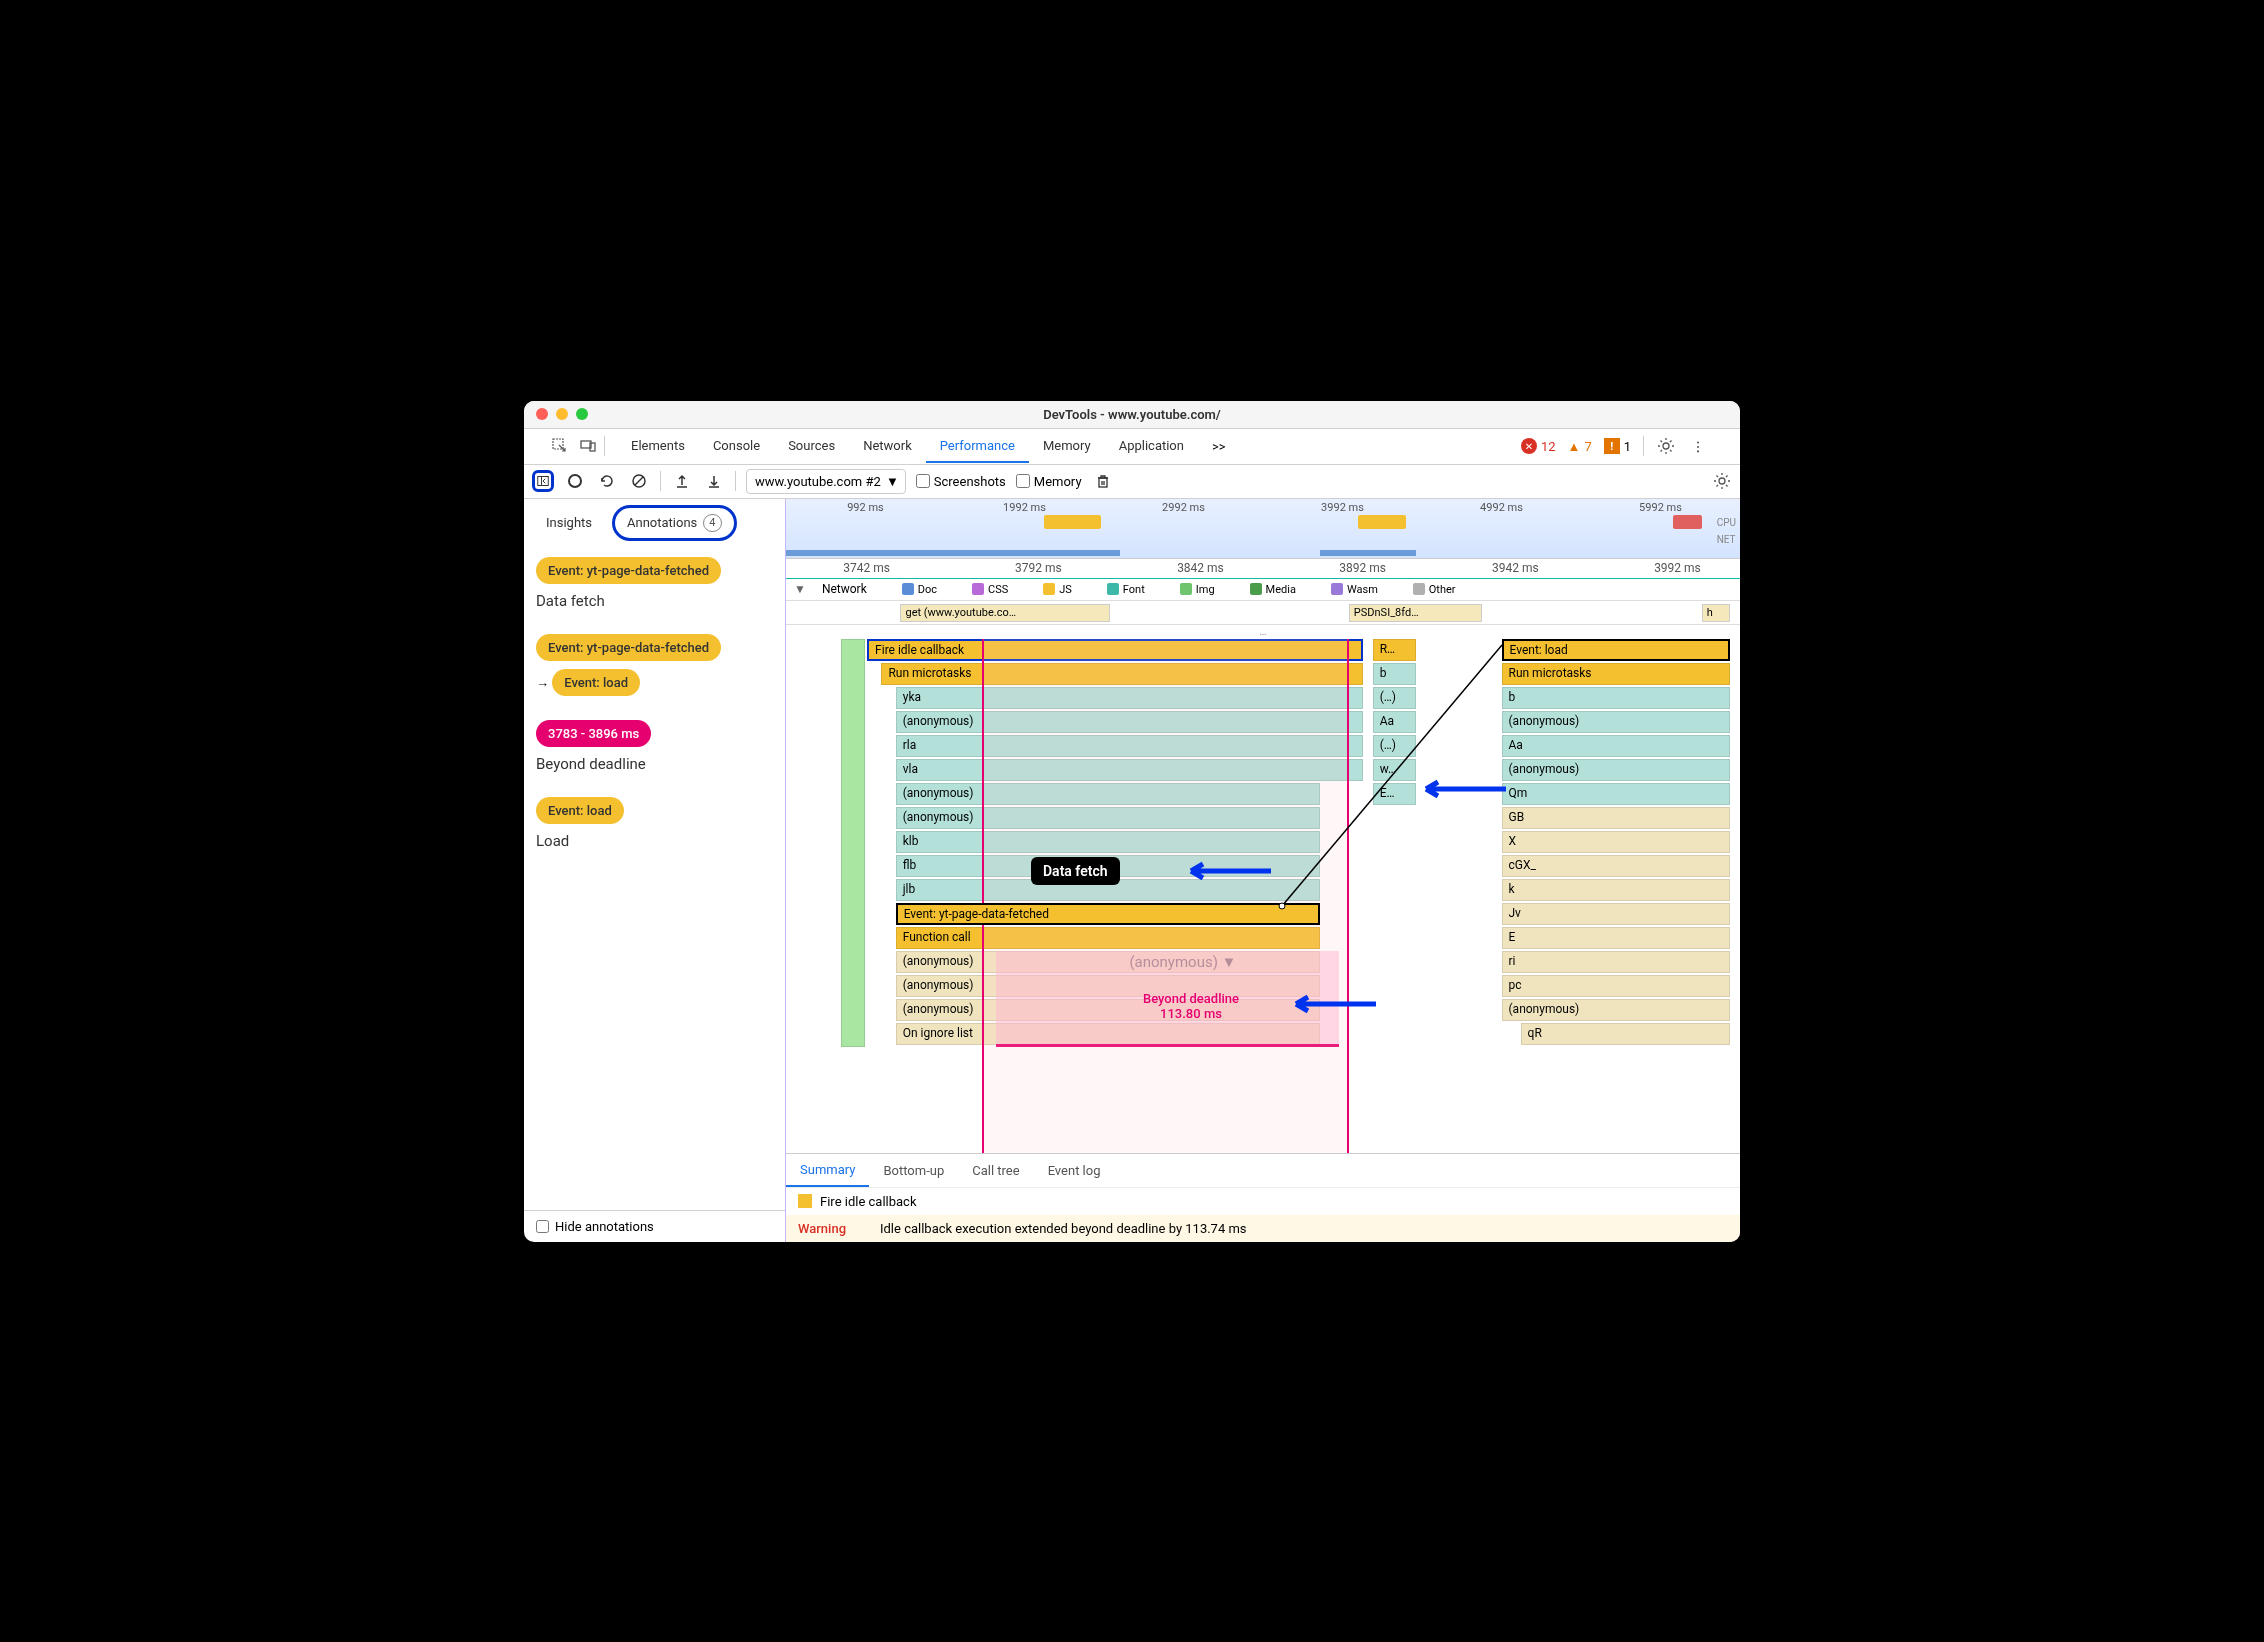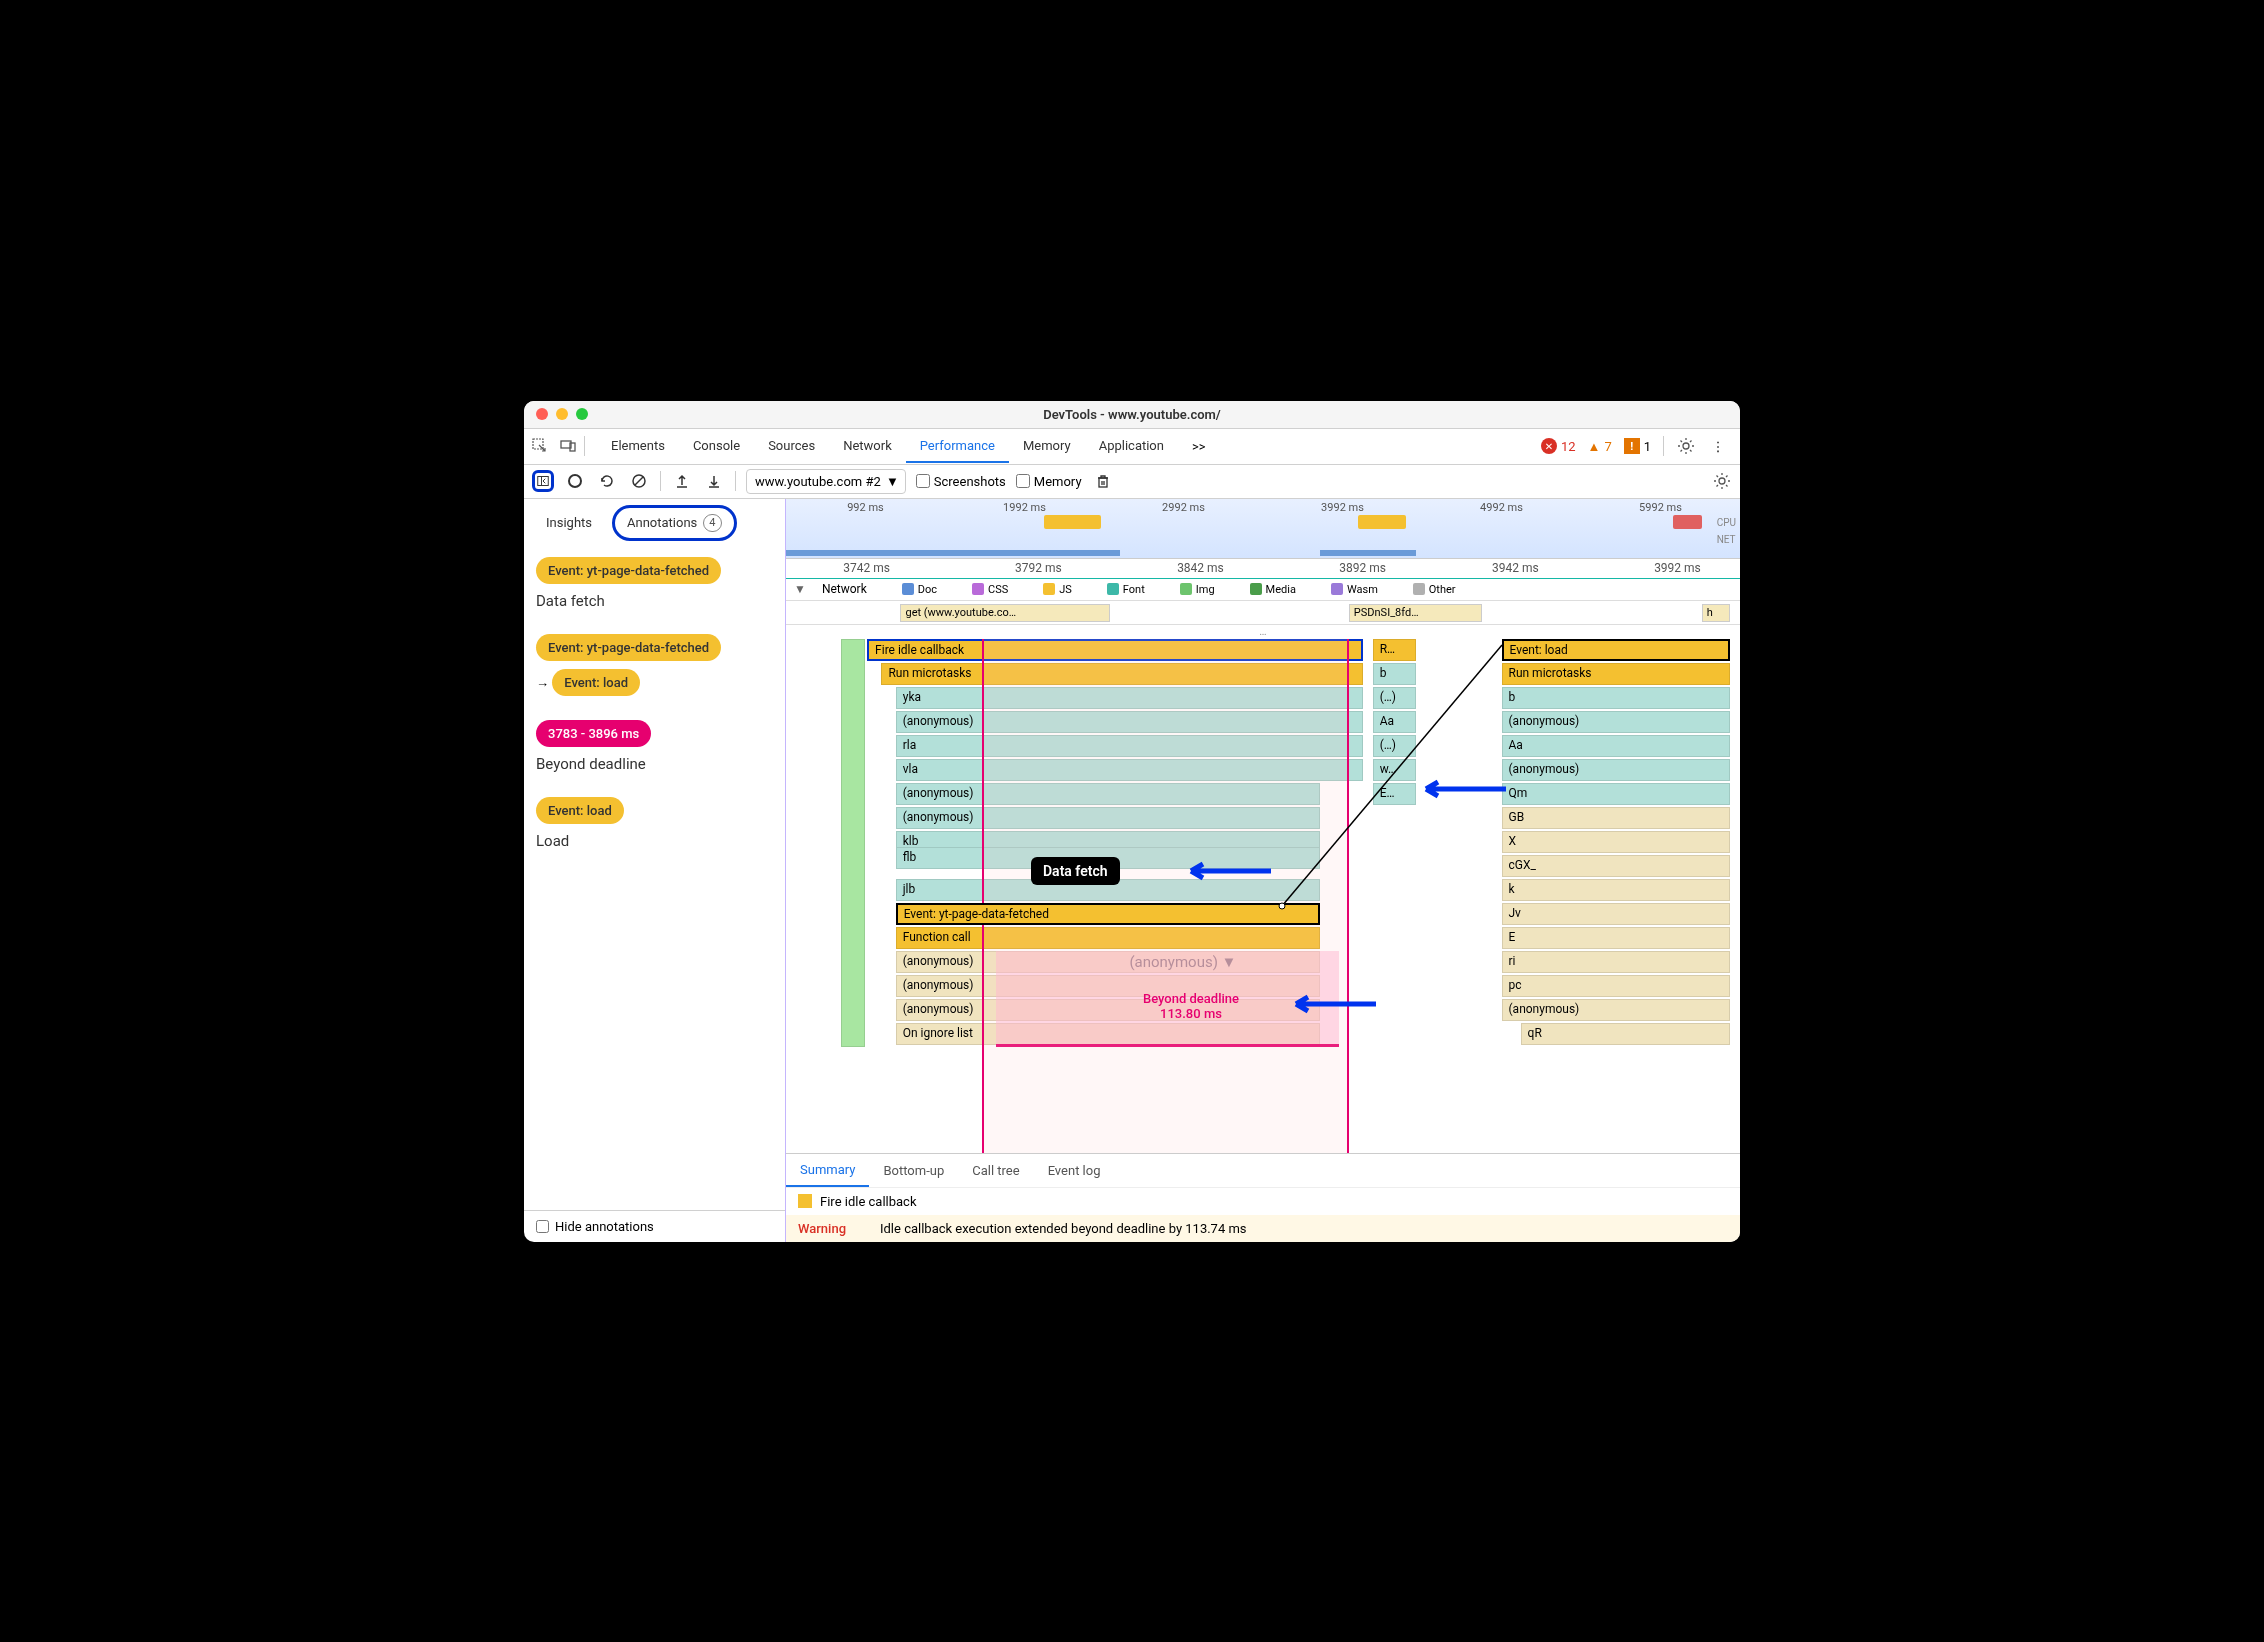--- a/index.html
+++ b/index.html
@@ -43,21 +43,21 @@
   transform: translateX(-50%);
   font-weight: 600;
   font-size: 13px;
   color: #333;
 }
 .tabbar {
   height: 36px;
   border-bottom: 1px solid #d0d0d0;
   display: flex;
   align-items: center;
-  padding: 0 4px;
+  padding: 0 24px;
   gap: 4px;
 }
 .inspect-icon, .device-icon {
   width: 24px;
   height: 24px;
   display: flex;
   align-items: center;
   justify-content: center;
   cursor: pointer;
 }
@@ -648,21 +648,21 @@
       <div class="flame-bar fb-green" style="left: 5.8%; top: 0px; width: 2.5%; height: 408px;"></div>
           <div class="flame-bar fb-yellow selected-bar" style="left: 8.5%; top: 0px; width: 52%;">Fire idle callback</div>
           <div class="flame-bar fb-yellow" style="left: 10%; top: 24px; width: 50.5%;">Run microtasks</div>
           <div class="flame-bar fb-teal" style="left: 11.5%; top: 48px; width: 49%;">yka</div>
           <div class="flame-bar fb-teal" style="left: 11.5%; top: 72px; width: 49%;">(anonymous)</div>
           <div class="flame-bar fb-teal" style="left: 11.5%; top: 96px; width: 49%;">rla</div>
           <div class="flame-bar fb-teal" style="left: 11.5%; top: 120px; width: 49%;">vla</div>
           <div class="flame-bar fb-teal" style="left: 11.5%; top: 144px; width: 44.5%;">(anonymous)</div>
           <div class="flame-bar fb-teal" style="left: 11.5%; top: 168px; width: 44.5%;">(anonymous)</div>
           <div class="flame-bar fb-teal" style="left: 11.5%; top: 192px; width: 44.5%;">klb</div>
-          <div class="flame-bar fb-teal" style="left: 11.5%; top: 208px; width: 44.5%;">flb</div>
+          <div class="flame-bar fb-teal" style="left: 11.5%; top: 216px; width: 44.5%;">flb</div>
           <div class="flame-bar fb-teal" style="left: 11.5%; top: 240px; width: 44.5%;">jlb</div>
           <div class="flame-bar fb-yellow highlight-border" style="left: 11.5%; top: 264px; width: 44.5%;">Event: yt-page-data-fetched</div>
           <div class="flame-bar fb-yellow" style="left: 11.5%; top: 288px; width: 44.5%;">Function call</div>
           <div class="flame-bar fb-tan" style="left: 11.5%; top: 312px; width: 44.5%;">(anonymous)</div>
           <div style="position: absolute; left: 36%; top: 314px; font-size: 15px; color: rgb(85, 85, 85);">(anonymous)  ▼</div>
           <div class="flame-bar fb-tan" style="left: 11.5%; top: 336px; width: 44.5%;">(anonymous)</div>
           <div class="flame-bar fb-tan" style="left: 11.5%; top: 360px; width: 44.5%;">(anonymous)</div>
           <div class="flame-bar fb-tan" style="left: 11.5%; top: 384px; width: 44.5%;">On ignore list</div>
           <div class="flame-bar fb-pink-overlay" style="left: 22%; top: 312px; width: 36%; height: 96px; border-top: none; border-right: none; border-bottom: 3px solid rgb(230, 0, 111); border-left: none; border-image: initial;"></div>
           <div class="flame-bar fb-yellow" style="left: 61.5%; top: 0px; width: 4.5%;">R…</div>

